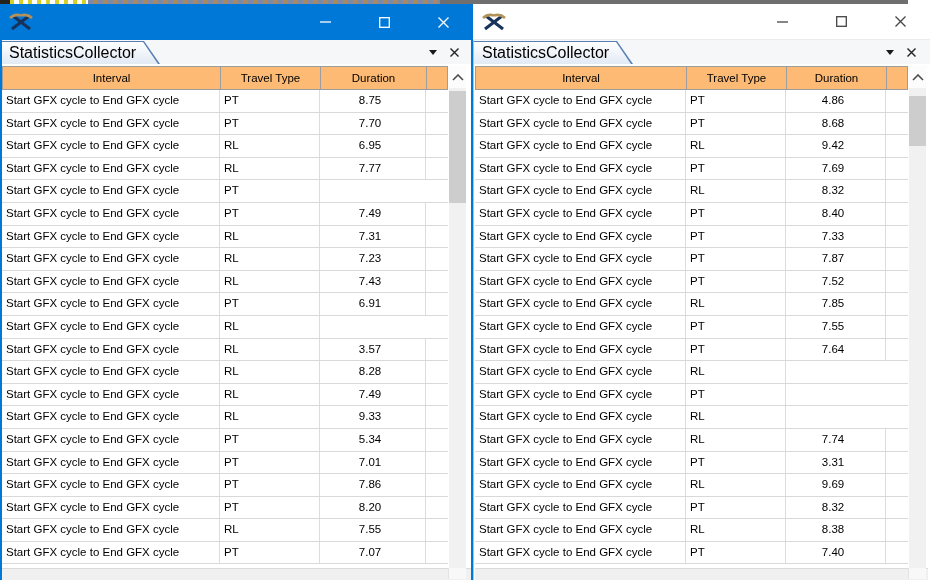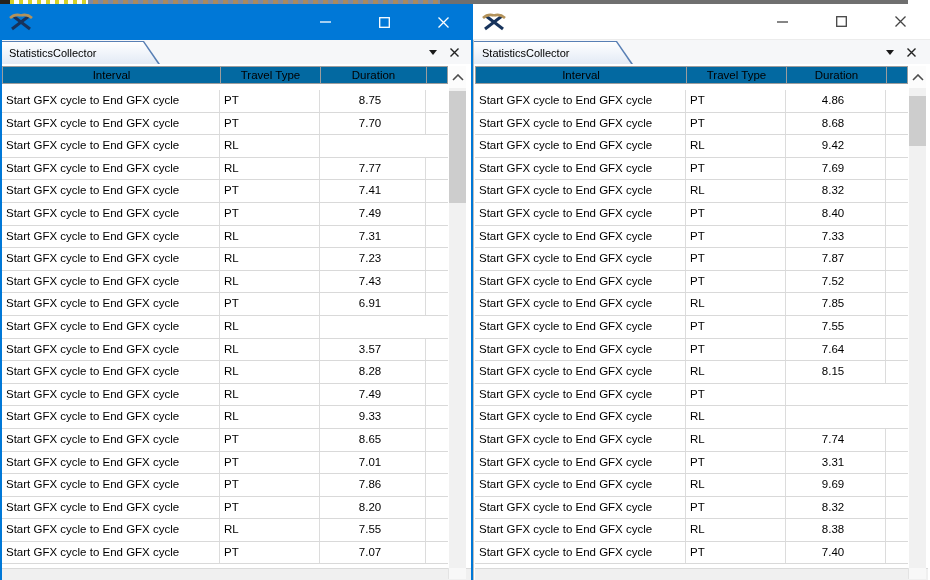--- a/index.html
+++ b/index.html
@@ -35,28 +35,28 @@
   .caption-btn { width: 59px; height: 100%; display: flex; align-items: center; justify-content: center; background: transparent; border: 0; cursor: default; color: inherit; }
   .caption-btn svg { display: block; }
 
   
   .tabbar { position: relative; height: 24px; background: #f6f7f9; }
   .tab { position: absolute; left: 0; top: 1px; width: 160px; height: 23px;
          clip-path: polygon(0 0, 144px 0, 160px 23px, 0 23px); background: #587fb4; }
   .tab-inner { position: absolute; left: 1px; top: 1px; width: 158px; height: 22px;
          clip-path: polygon(0 0, 142px 0, 157px 22px, 0 22px);
          background: linear-gradient(#ffffff, #e2eaf5);
-         font-size: 11px; line-height: 22px; padding-left: 8px; color: #000; }
+         font-size: 16px; line-height: 22px; padding-left: 8px; color: #000; }
   .tab-dd { position: absolute; right: 34px; top: 6px; width: 12px; height: 12px; display: flex; align-items: center; justify-content: center; background: transparent; border: 0; }
   .tab-dd .tri { width: 0; height: 0; border-left: 4px solid transparent; border-right: 4px solid transparent; border-top: 5px solid #1a1a1a; }
   .tab-x { position: absolute; right: 12px; top: 5px; width: 14px; height: 14px; display: flex; align-items: center; justify-content: center; background: transparent; border: 0; }
 
   
-  .thead { position: absolute; top: 62px; left: 2px; height: 18px; display: flex;
-           background: #0369a1; border: 1px solid #9d9d9d; align-items: center; }
+  .thead { position: absolute; top: 62px; left: 2px; height: 24px; display: flex;
+           background: #fdba74; border: 1px solid #9d9d9d; align-items: center; }
   #win-left  .thead { width: 446px; }
   #win-right .thead { width: 433px; }
   .hcell { display: flex; align-items: center; justify-content: center;
            font-size: 11.5px; border-right: 1px solid #9d9d9d; height: 100%; }
   .hfiller { flex: 1; border-right: none; }
 
   .col-interval { width: 218px; }
   .col-travel   { width: 100px; }
   .col-duration { width: 106px; }
   #win-right .col-interval { width: 211px; }
@@ -164,34 +164,34 @@
       <div class="trow">
         <div class="cell col-interval">Start GFX cycle to End GFX cycle</div>
         <div class="cell col-travel">PT</div>
         <div class="cell col-duration num">7.70</div>
         <div class="cell rfiller"></div>
       </div>
 
       <div class="trow">
         <div class="cell col-interval">Start GFX cycle to End GFX cycle</div>
         <div class="cell col-travel">RL</div>
+        <div class="cell col-duration num">6.95</div>
         <div class="cell rfiller"></div>
       </div>
 
       <div class="trow">
         <div class="cell col-interval">Start GFX cycle to End GFX cycle</div>
         <div class="cell col-travel">RL</div>
         <div class="cell col-duration num">7.77</div>
         <div class="cell rfiller"></div>
       </div>
 
       <div class="trow">
         <div class="cell col-interval">Start GFX cycle to End GFX cycle</div>
         <div class="cell col-travel">PT</div>
-        <div class="cell col-duration num">7.41</div>
         <div class="cell rfiller"></div>
       </div>
 
       <div class="trow">
         <div class="cell col-interval">Start GFX cycle to End GFX cycle</div>
         <div class="cell col-travel">PT</div>
         <div class="cell col-duration num">7.49</div>
         <div class="cell rfiller"></div>
       </div>
 
@@ -253,21 +253,21 @@
       <div class="trow">
         <div class="cell col-interval">Start GFX cycle to End GFX cycle</div>
         <div class="cell col-travel">RL</div>
         <div class="cell col-duration num">9.33</div>
         <div class="cell rfiller"></div>
       </div>
 
       <div class="trow">
         <div class="cell col-interval">Start GFX cycle to End GFX cycle</div>
         <div class="cell col-travel">PT</div>
-        <div class="cell col-duration num">8.65</div>
+        <div class="cell col-duration num">5.34</div>
         <div class="cell rfiller"></div>
       </div>
 
       <div class="trow">
         <div class="cell col-interval">Start GFX cycle to End GFX cycle</div>
         <div class="cell col-travel">PT</div>
         <div class="cell col-duration num">7.01</div>
         <div class="cell rfiller"></div>
       </div>
 
@@ -446,21 +446,20 @@
       <div class="trow">
         <div class="cell col-interval">Start GFX cycle to End GFX cycle</div>
         <div class="cell col-travel">PT</div>
         <div class="cell col-duration num">7.64</div>
         <div class="cell rfiller"></div>
       </div>
 
       <div class="trow">
         <div class="cell col-interval">Start GFX cycle to End GFX cycle</div>
         <div class="cell col-travel">RL</div>
-        <div class="cell col-duration num">8.15</div>
         <div class="cell rfiller"></div>
       </div>
 
       <div class="trow">
         <div class="cell col-interval">Start GFX cycle to End GFX cycle</div>
         <div class="cell col-travel">PT</div>
         <div class="cell rfiller"></div>
       </div>
 
       <div class="trow">

